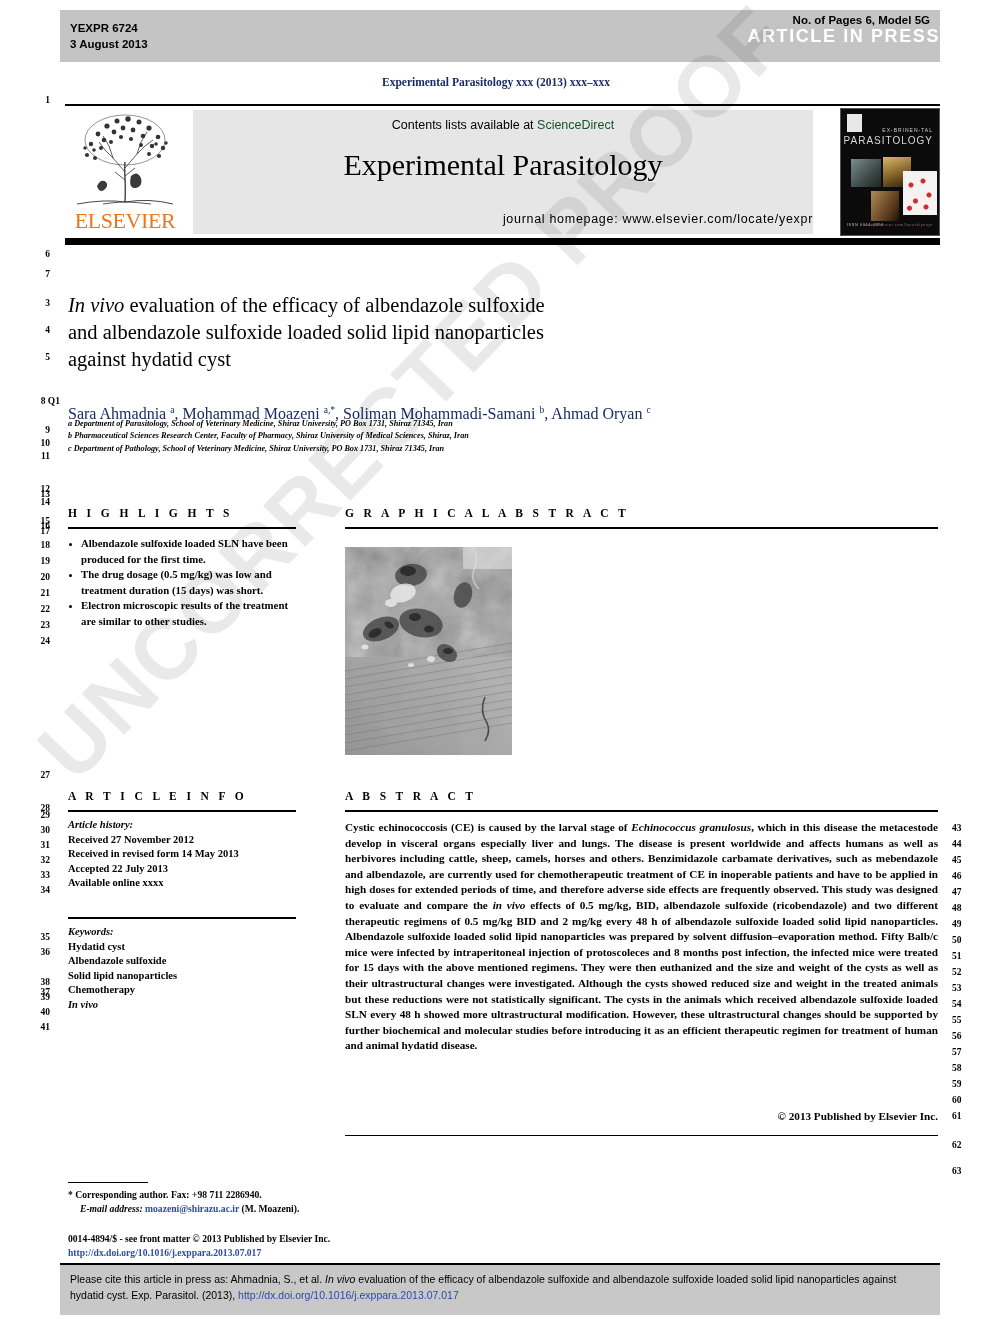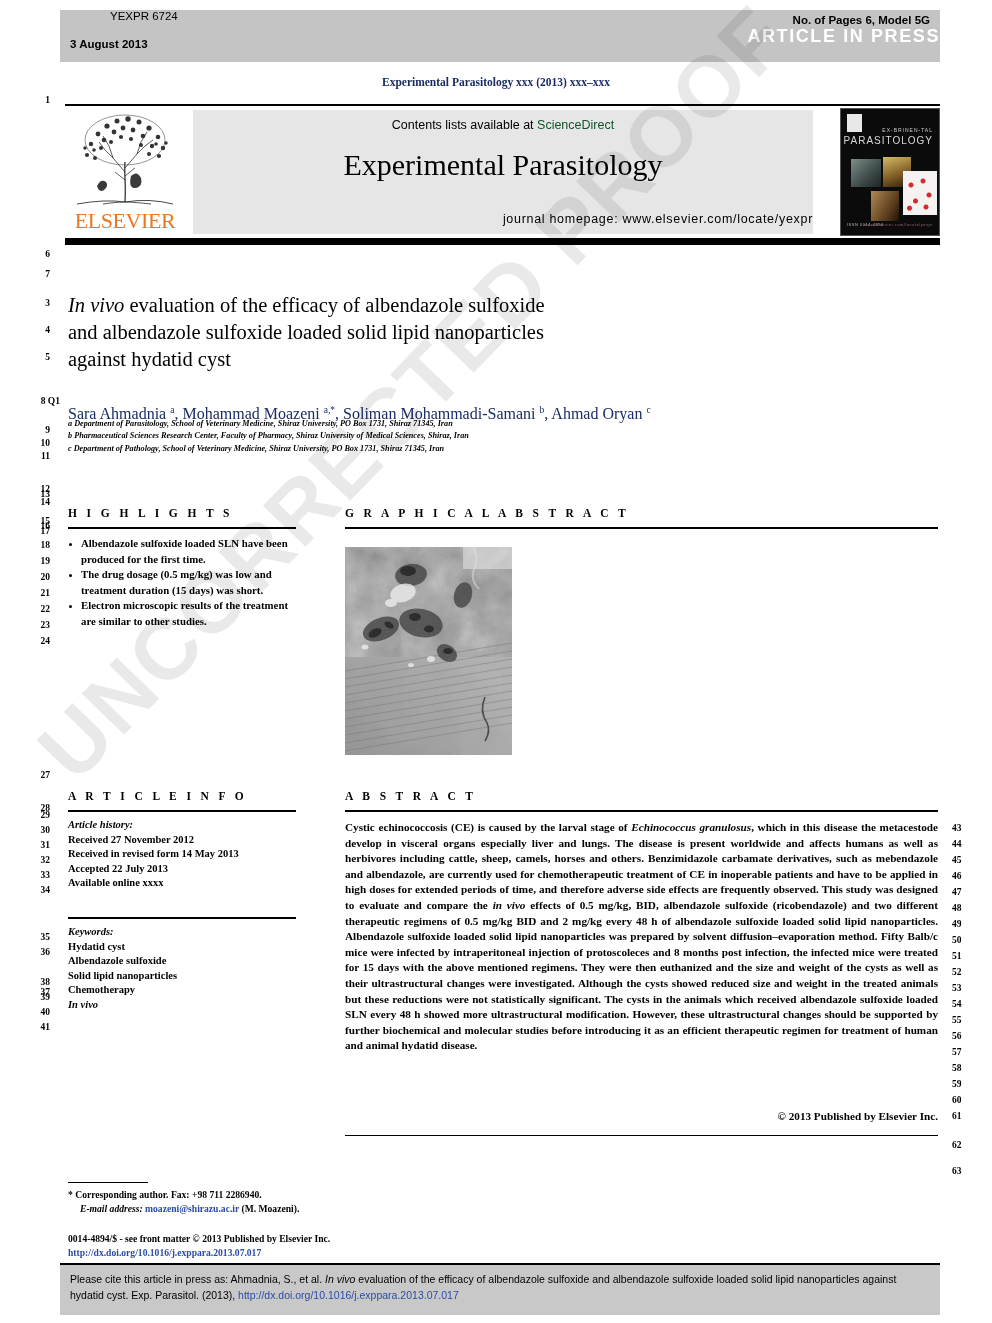--- a/index.html
+++ b/index.html
@@ -14,21 +14,21 @@
   }
   .page { position:relative; width:992px; height:1323px; }
 
   
   .topbar {
     position:absolute; left:60px; top:10px; width:880px; height:52px;
     background:#c4c4c4;
     font-family:"Liberation Sans", sans-serif;
   }
   .topbar .jid {
-    position:absolute; left:10px; top:0; font-size:11.5px; font-weight:normal;margin-left:40px;
+    position:absolute; left:10px; top:12px; font-size:11.5px; font-weight:bold;
   }
   .topbar .jdate {
     position:absolute; left:10px; top:28px; font-size:11.5px; font-weight:bold;
   }
   .topbar .aip {
     position:absolute; left:0; right:0; top:16px; text-align:right;
     font-size:18px; font-weight:bold; color:#ffffff; letter-spacing:1.6px;
   }
   .topbar .pages {
     position:absolute; right:10px; top:4px; font-size:11.5px; font-weight:bold;

